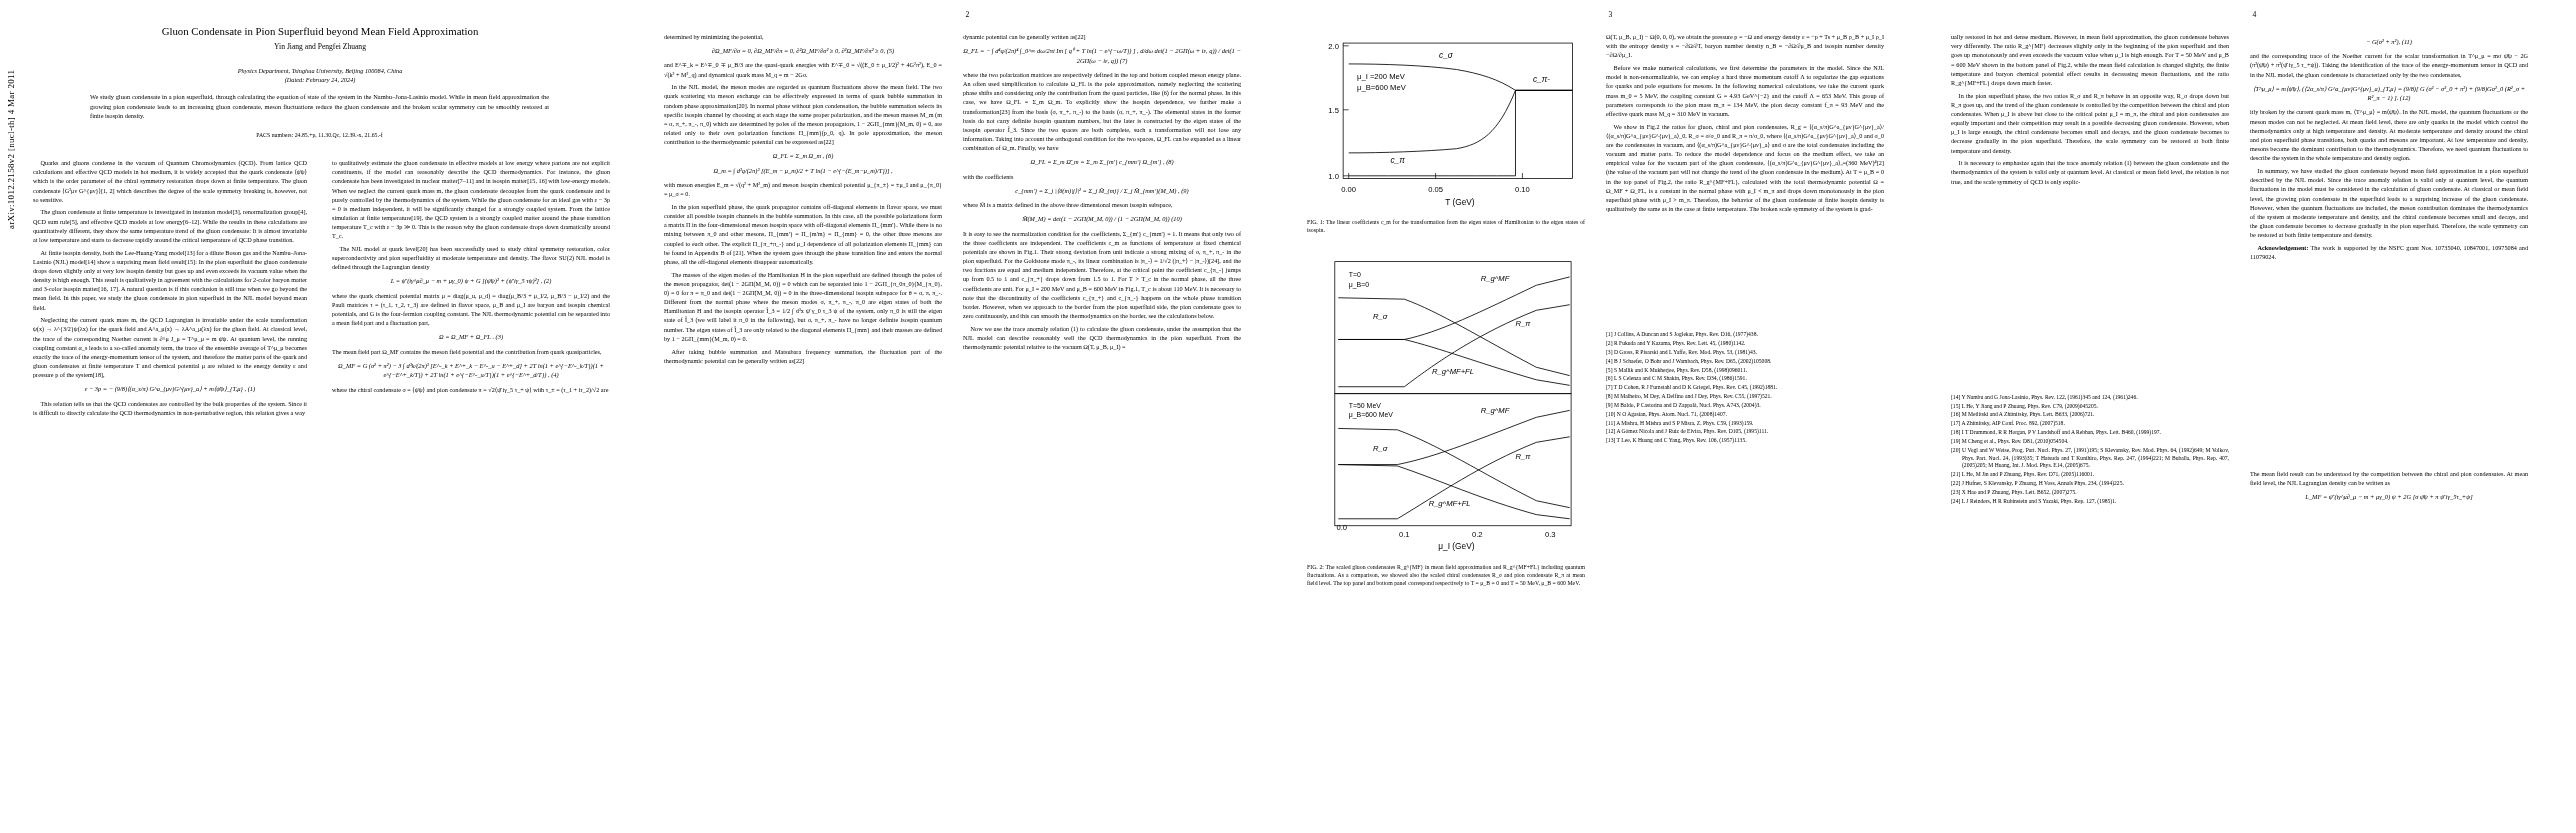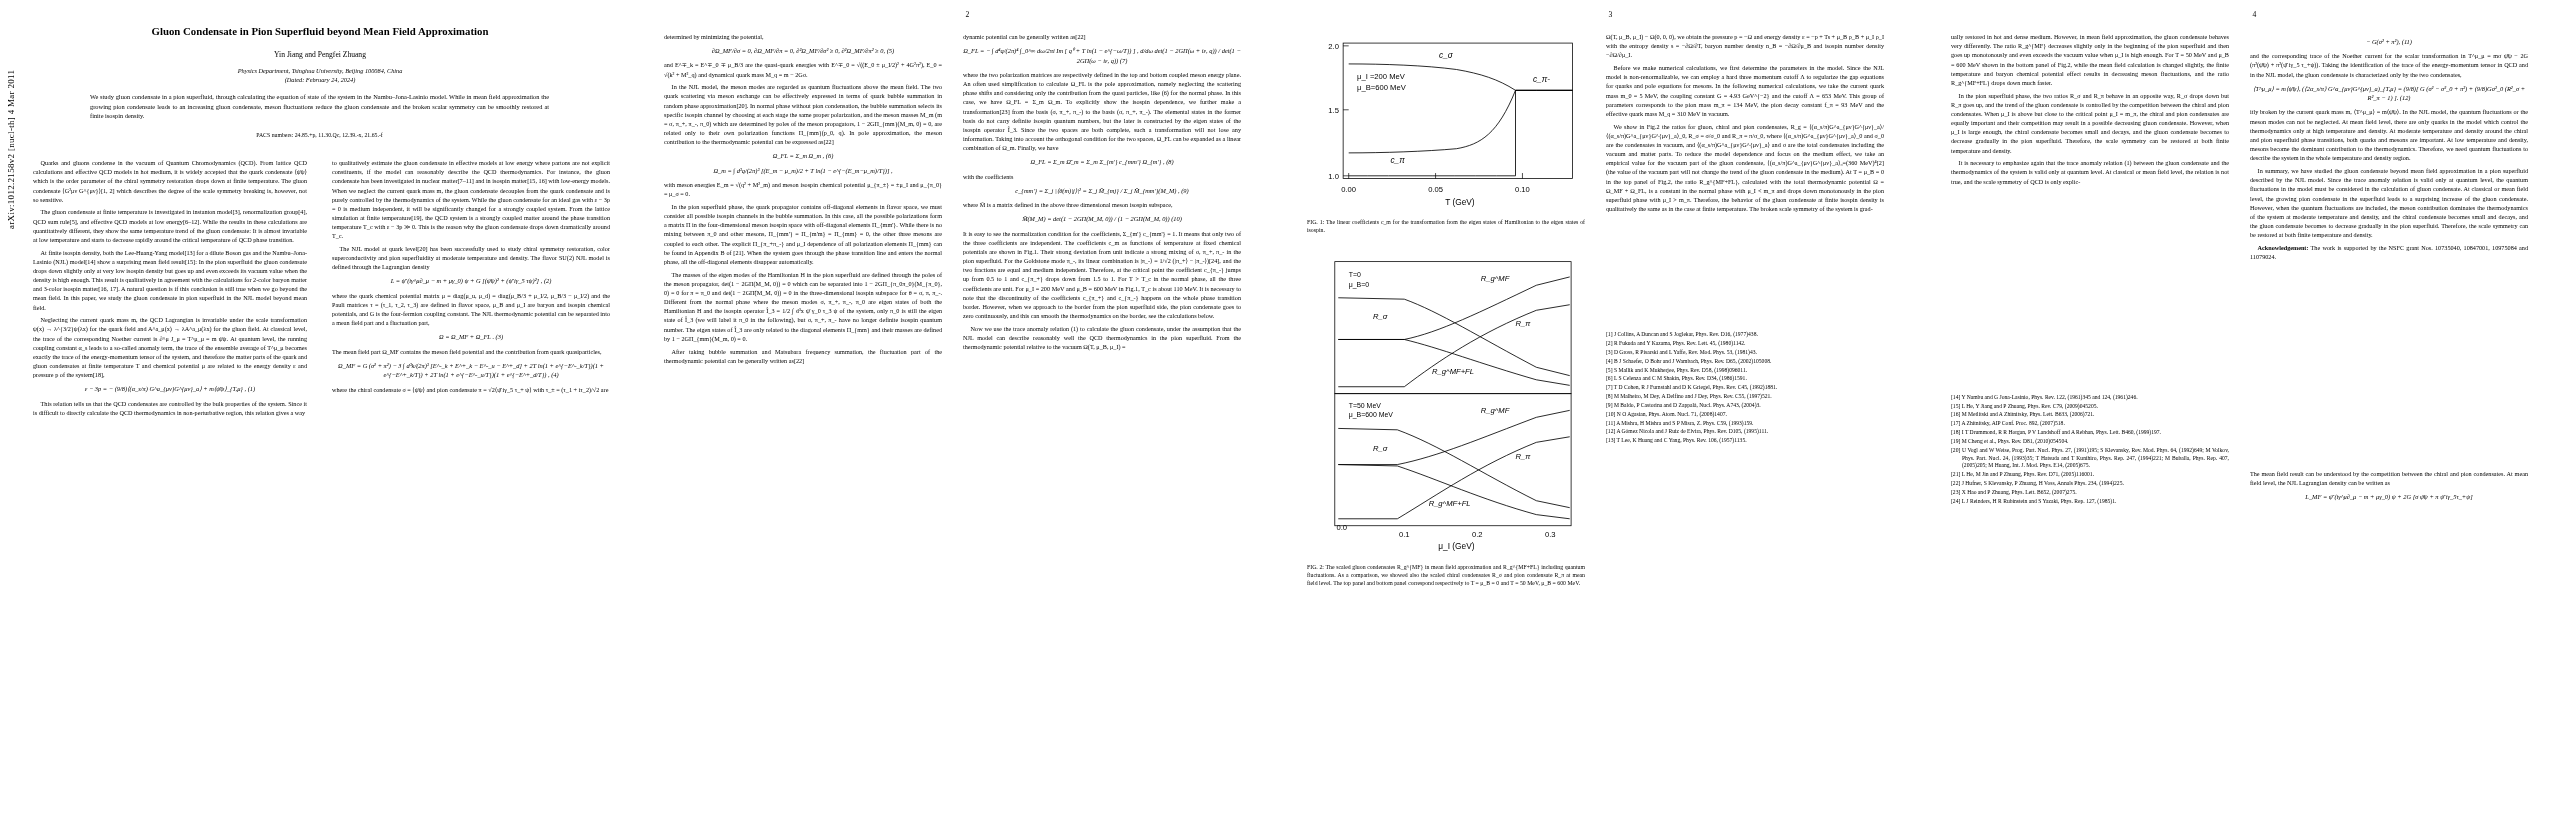--- a/index.html
+++ b/index.html
@@ -5,22 +5,22 @@
   html,body{margin:0;padding:0;background:#ffffff;}
   body{width:2576px;height:834px;font-family:"Liberation Serif",serif;color:#000;overflow:hidden;}
   .page{position:absolute;top:0;background:#fff;height:834px;}
   .p1{left:0;width:646px;}
   .p2{left:646px;width:643px;}
   .p3{left:1289px;width:643px;}
   .p4{left:1933px;width:643px;}
   .pagenum{position:absolute;top:9.7px;width:100%;text-align:center;font-size:7.6px;}
   .arxiv{position:absolute;left:5.6px;top:229px;transform:rotate(-90deg);transform-origin:left top;
          font-size:9px;letter-spacing:0.3px;white-space:nowrap;font-family:"Liberation Serif",serif;}
-  .title{position:absolute;left:42px;top:25px;width:556px;text-align:center;font-weight:bold;font-size:10.8px;}
-  .authors{position:absolute;left:42px;top:50px;width:556px;text-align:center;font-size:7.6px;}
+  .title{position:absolute;left:42px;top:25px;width:556px;text-align:center;font-weight:normal;font-size:10.8px;}
+  .authors{position:absolute;left:42px;top:42px;width:556px;text-align:center;font-size:7.6px;}
   .affil{position:absolute;left:42px;top:66px;width:556px;text-align:center;font-size:6.3px;font-style:italic;line-height:1.45;}
   .abstract{position:absolute;left:90px;top:92px;width:459px;text-align:justify;font-size:6.4px;line-height:1.5;}
   .pacs{position:absolute;left:90px;top:132px;width:459px;text-align:center;font-size:5.8px;}
   .col{position:absolute;top:158px;font-size:6.2px;line-height:1.48;text-align:justify;}
   .p1 .colA{left:33px;width:274px;}
   .p1 .colB{left:332px;width:278px;}
   .p2 .colA{left:18px;width:278px;top:32px;}
   .p2 .colB{left:317px;width:278px;top:32px;}
   .p3 .colA{left:18px;width:278px;top:32px;}
   .p3 .colB{left:317px;width:278px;top:32px;}

